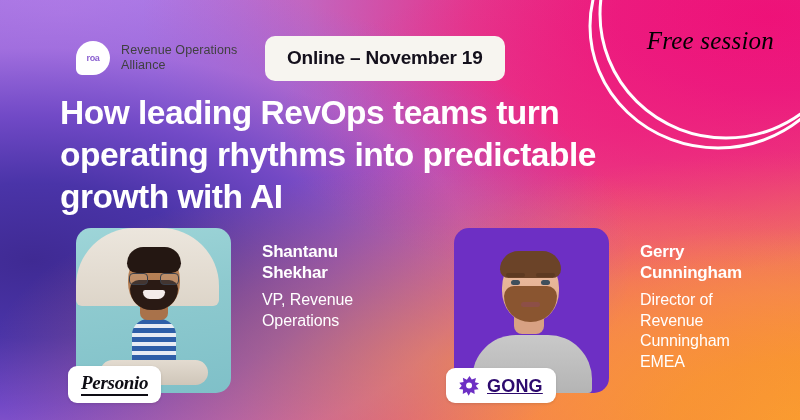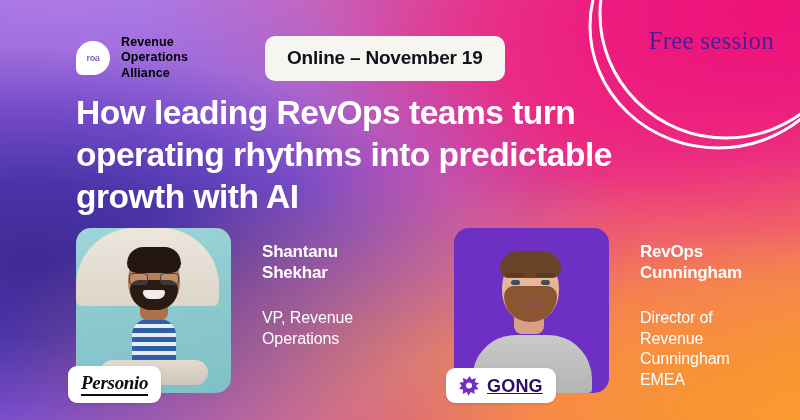--- a/index.html
+++ b/index.html
@@ -76,55 +76,56 @@
   }
   .brand-mark-text {
     font-size: 9px;
     font-weight: bold;
     letter-spacing: -0.4px;
     color: #8a5fd0;
     line-height: 1;
     text-align: right;
   }
   .brand-name {
-    color: #000000;
+    color: #404040;
     font-size: 12.5px;
-    font-weight: bold;
+    font-weight: normal;
     line-height: 1.22;
     max-width: 118px;
     letter-spacing: 0.1px;
   }
   .date-pill {
     margin-left: 26px;
     background: #f7f5f0;
     color: #14101c;
     font-size: 19px;
     font-weight: bold;
     letter-spacing: -0.2px;
     padding: 11px 22px 12px;
     border-radius: 10px;
     white-space: nowrap;
   }
   .free-session {
     position: absolute;
     top: 27px;
     right: 26px;
-    color: #4c1d95;
+    color: #000000;
     font-family: "Liberation Serif", serif;
+    font-style: italic;
     font-size: 25px;
     letter-spacing: 0.2px;
     white-space: nowrap;
     text-align: right;
   }
 
   
   .headline {
     position: absolute;
     top: 92px;
-    left: 76px;
+    left: 60px;
     width: 585px;
     color: #ffffff;
     font-size: 33.5px;
     font-weight: bold;
     line-height: 1.26;
     letter-spacing: -0.5px;
   }
 
   
   .speakers {
@@ -281,21 +282,21 @@
     margin-left: 17px;
     padding-top: 14px;
     color: #ffffff;
     max-width: 135px;
   }
   .speaker-name {
     font-size: 17px;
     font-weight: bold;
     line-height: 1.22;
     letter-spacing: -0.2px;
-    margin-bottom: 25px;
+    margin-bottom: 7px;
   }
   .speaker-role {
     font-size: 16px;
     font-weight: normal;
     line-height: 1.28;
     letter-spacing: -0.1px;
   }
 </style>
 </head>
 <body>
@@ -368,19 +369,19 @@
         </div>
         <div class="logo-badge">
           <svg width="21" height="21" viewBox="0 0 24 24">
             <path d="M12 1 L14.6 5.2 L19.4 3.3 L18.2 8.3 L23 9.4 L19.2 12.4 L22.4 16.3 L17.5 16.8 L17.9 21.8 L13.4 19.4 L11 23.6 L8.7 19.3 L4.3 21.6 L4.6 16.7 L0 16.1 L3.1 12.3 L0.4 8.9 L5.2 8.1 L4.4 3.2 L9 5.4 Z" fill="#6d2fc4"></path>
             <circle cx="11.5" cy="12" r="3.4" fill="#ffffff"></circle>
           </svg>
           <span class="gong-text">GONG</span>
         </div>
       </div>
       <div class="speaker-info">
-        <div class="speaker-name">RevOps Cunningham</div>
+        <div class="speaker-name">Gerry Cunningham</div>
         <div class="speaker-role">Director of Revenue Cunningham EMEA</div>
       </div>
     </div>
 
   </div>
 </div>
 
 </body></html>

